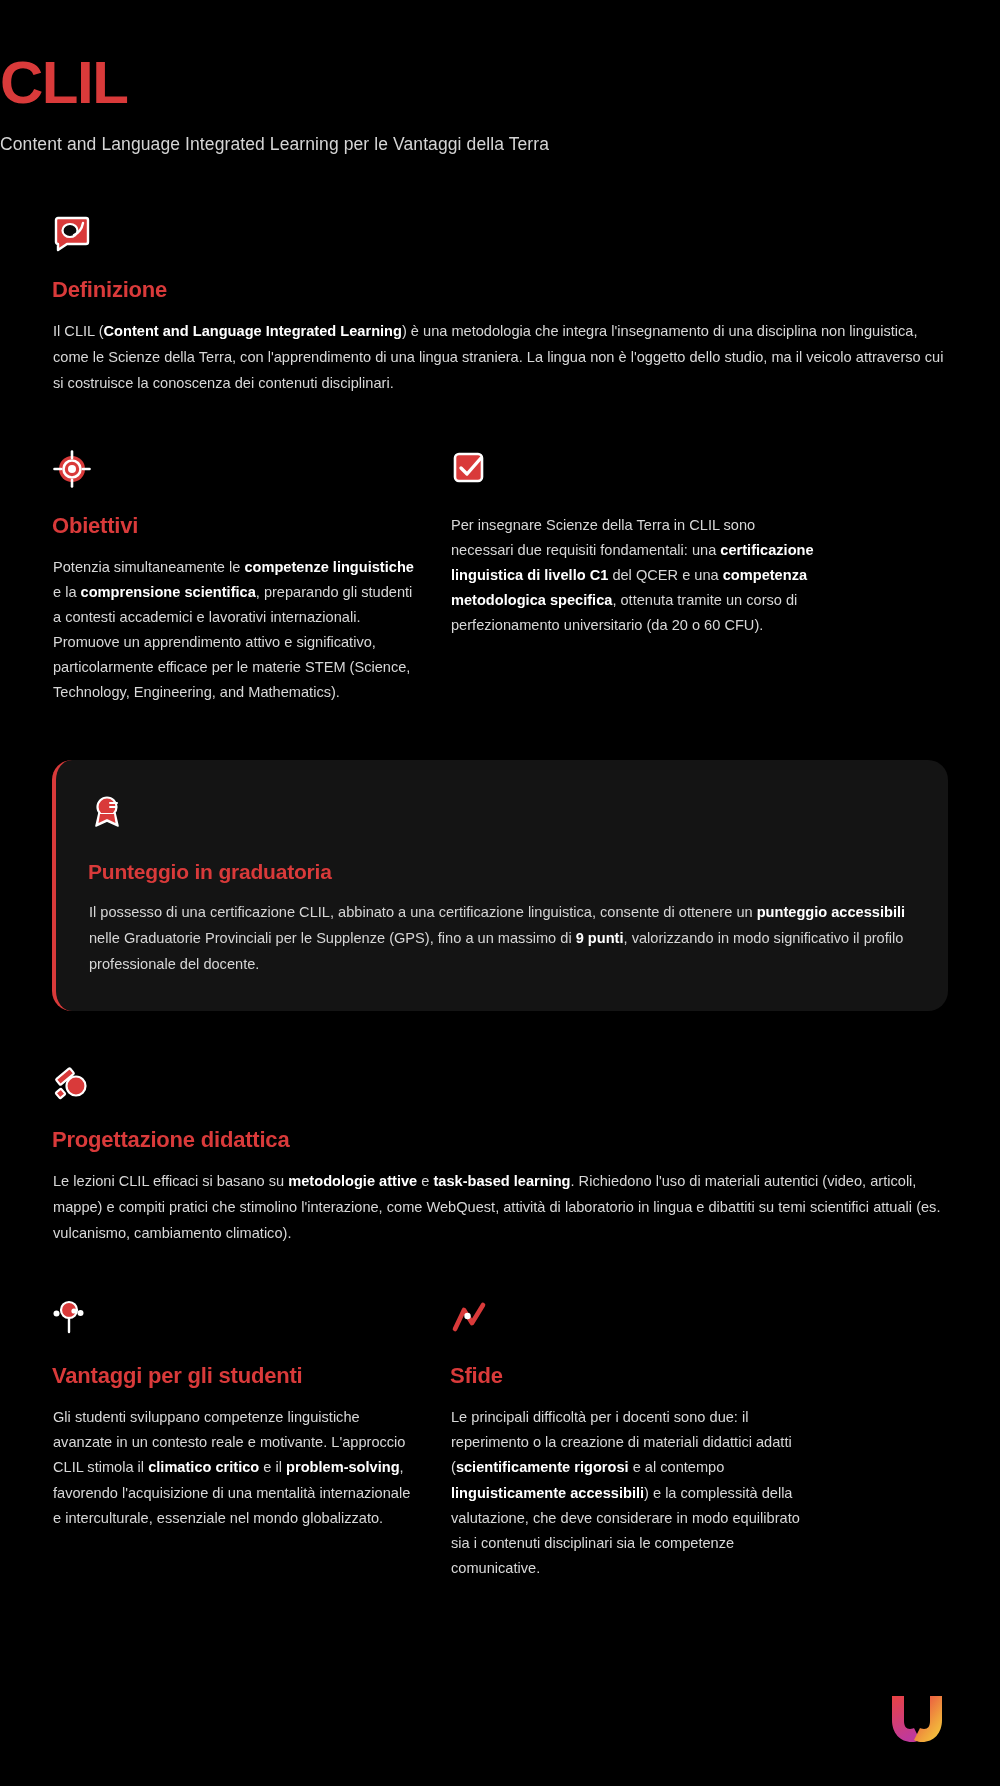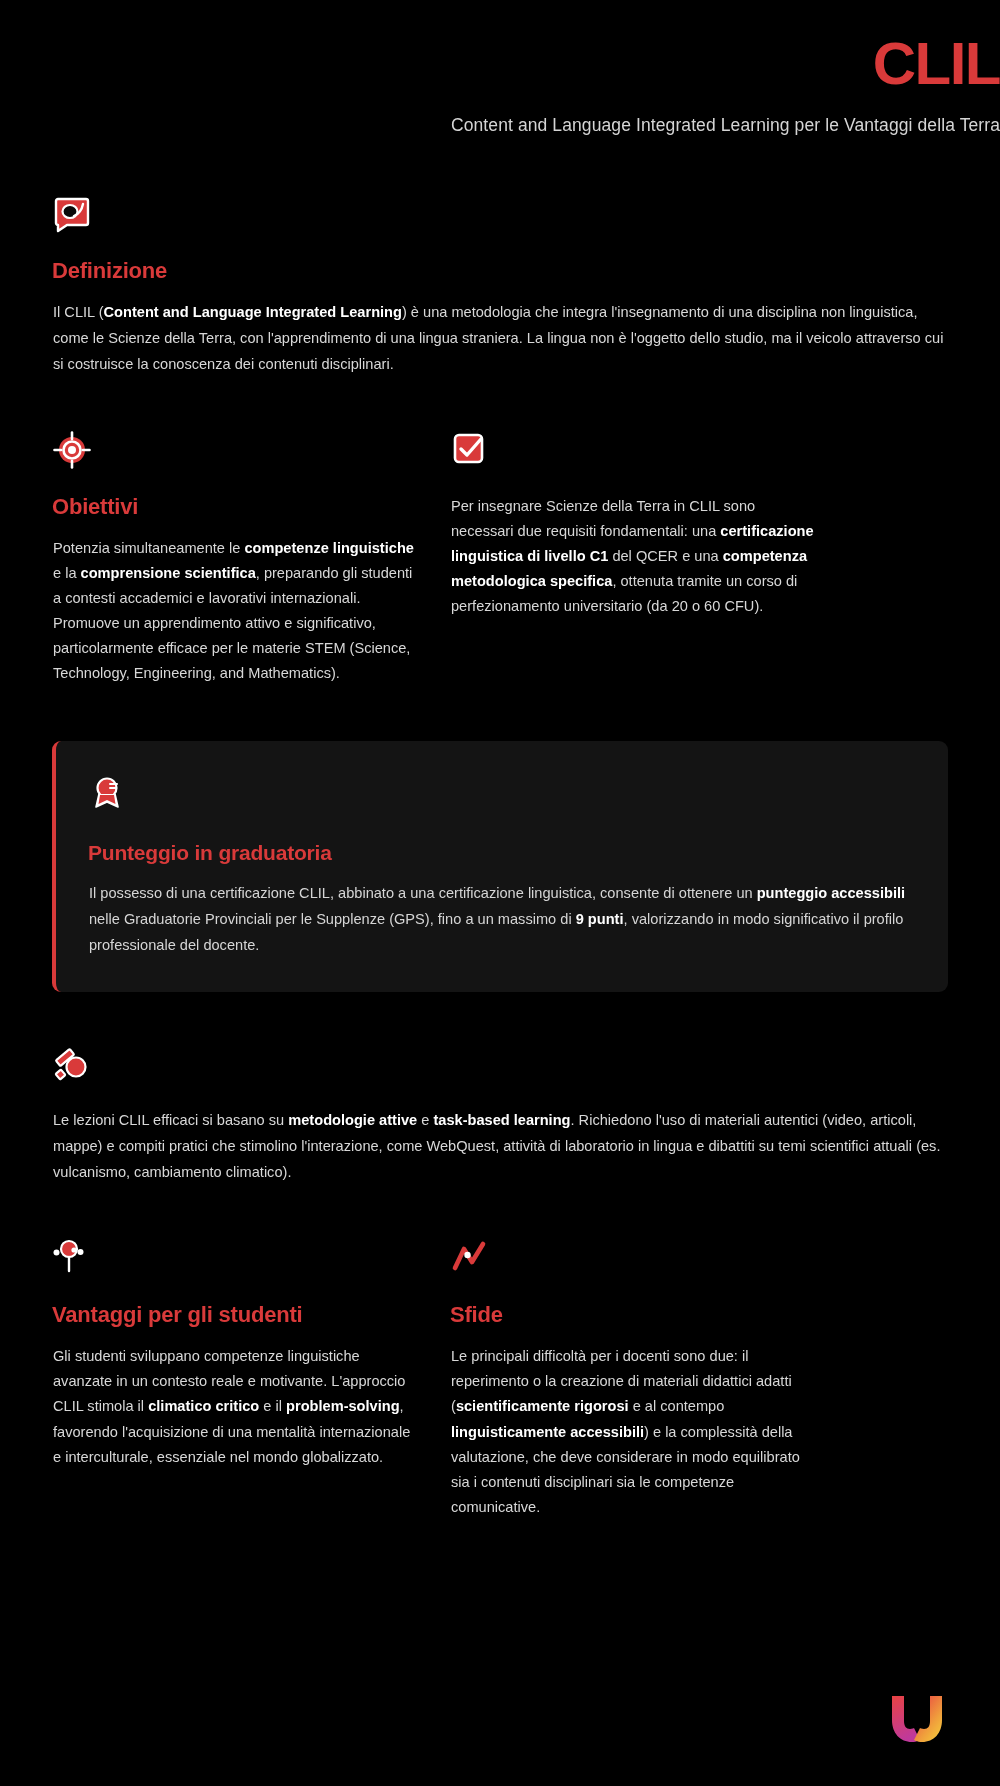--- a/index.html
+++ b/index.html
@@ -19,22 +19,22 @@
     width: 1000px;
     min-height: 1786px;
     background: #000000;
     position: relative;
     box-sizing: border-box;
     padding: 0;
   }
 
   
   .header {
-    text-align: right;
-    padding-top: 32px;
+    text-align: left;
+    padding-top: 51px;
   }
   .brand-title {
     font-size: 60px;
     font-weight: 700;
     letter-spacing: -1.5px;
     color: #d93a3a;
     line-height: 1.05;
     margin: 0;
   }
   .brand-subtitle {
@@ -87,21 +87,21 @@
     margin-top: 52px;
   }
   .two-col .col { width: 368px; flex: 0 0 368px; }
   .two-col .col .sec-body { line-height: 1.72; }
 
   
   .callout {
     margin-top: 54px;
     background: #141414;
     border-left: 4px solid #d93a3a;
-    border-radius: 9px;
+    border-radius: 20px;
     padding: 34px 34px 32px 32px;
     box-sizing: border-box;
   }
   .callout .icon-wrap { margin-bottom: 26px; }
   .callout .sec-title { font-size: 21px; margin-bottom: 16px; }
   .callout .sec-body { color: #d6d6d6; }
 
   
   .logo {
     position: absolute;
@@ -180,20 +180,21 @@
     </div>
 
     <div class="section">
       <span class="icon-wrap">
         <svg width="40" height="40" viewBox="0 0 40 40">
           <circle cx="24" cy="23" r="9.5" fill="#d93a3a" stroke="#ffffff" stroke-width="2.2"></circle>
           <rect x="4" y="10" width="18" height="7" rx="1" transform="rotate(-40 13 13.5)" fill="#d93a3a" stroke="#ffffff" stroke-width="2.2"></rect>
           <rect x="5" y="27" width="7" height="7" rx="1" transform="rotate(-40 8.5 30.5)" fill="#d93a3a" stroke="#ffffff" stroke-width="2.2"></rect>
         </svg>
       </span>
+      <div class="sec-title">Progettazione didattica</div>
       <p class="sec-body">Le lezioni CLIL efficaci si basano su <b>metodologie attive</b> e <b>task-based learning</b>. Richiedono l'uso di materiali autentici (video, articoli, mappe) e compiti pratici che stimolino l'interazione, come WebQuest, attività di laboratorio in lingua e dibattiti su temi scientifici attuali (es. vulcanismo, cambiamento climatico).</p>
     </div>
 
     <div class="two-col">
       <div class="col">
         <span class="icon-wrap">
           <svg width="40" height="40" viewBox="0 0 40 40">
             <circle cx="17" cy="11" r="8" fill="#d93a3a" stroke="#ffffff" stroke-width="2.2"></circle>
             <circle cx="4.5" cy="14.5" r="3" fill="#ffffff"></circle>
             <circle cx="28.5" cy="14" r="3" fill="#ffffff"></circle>

